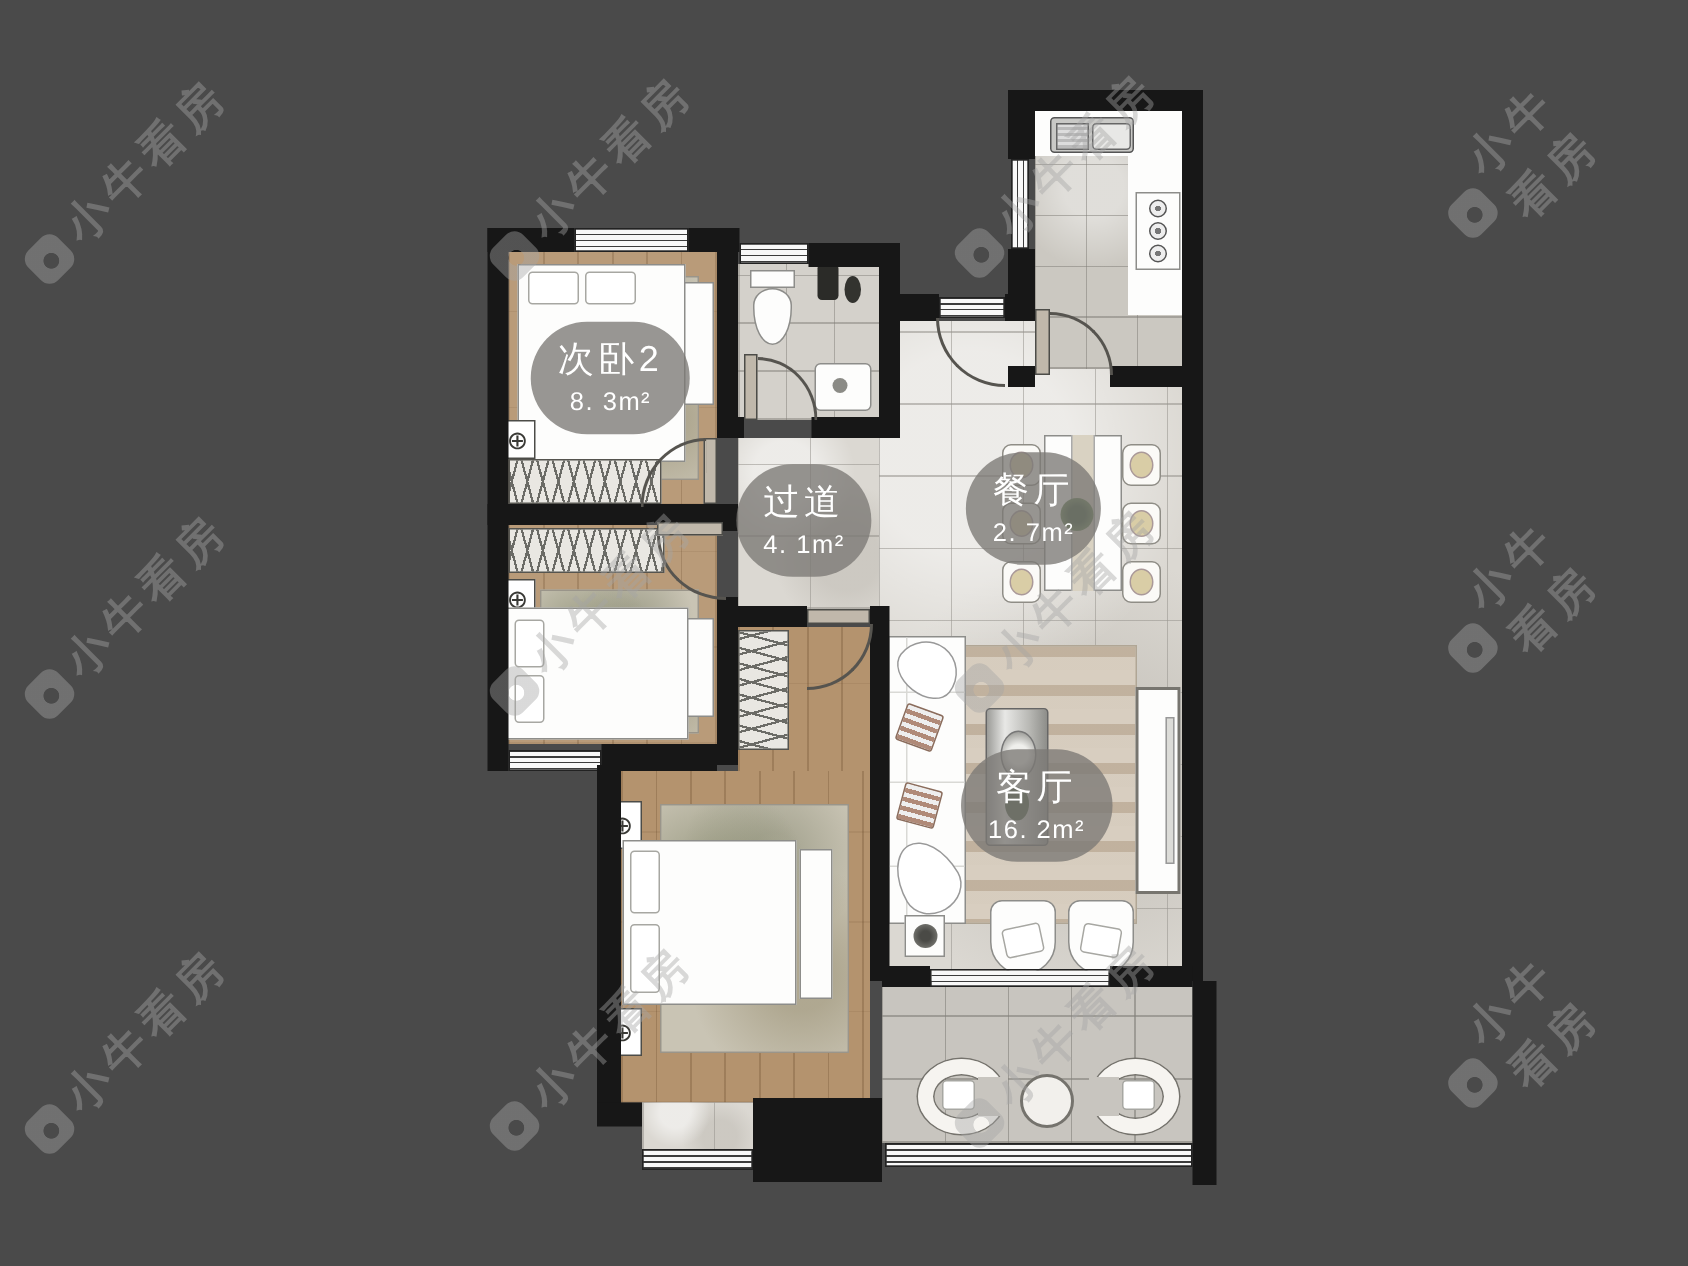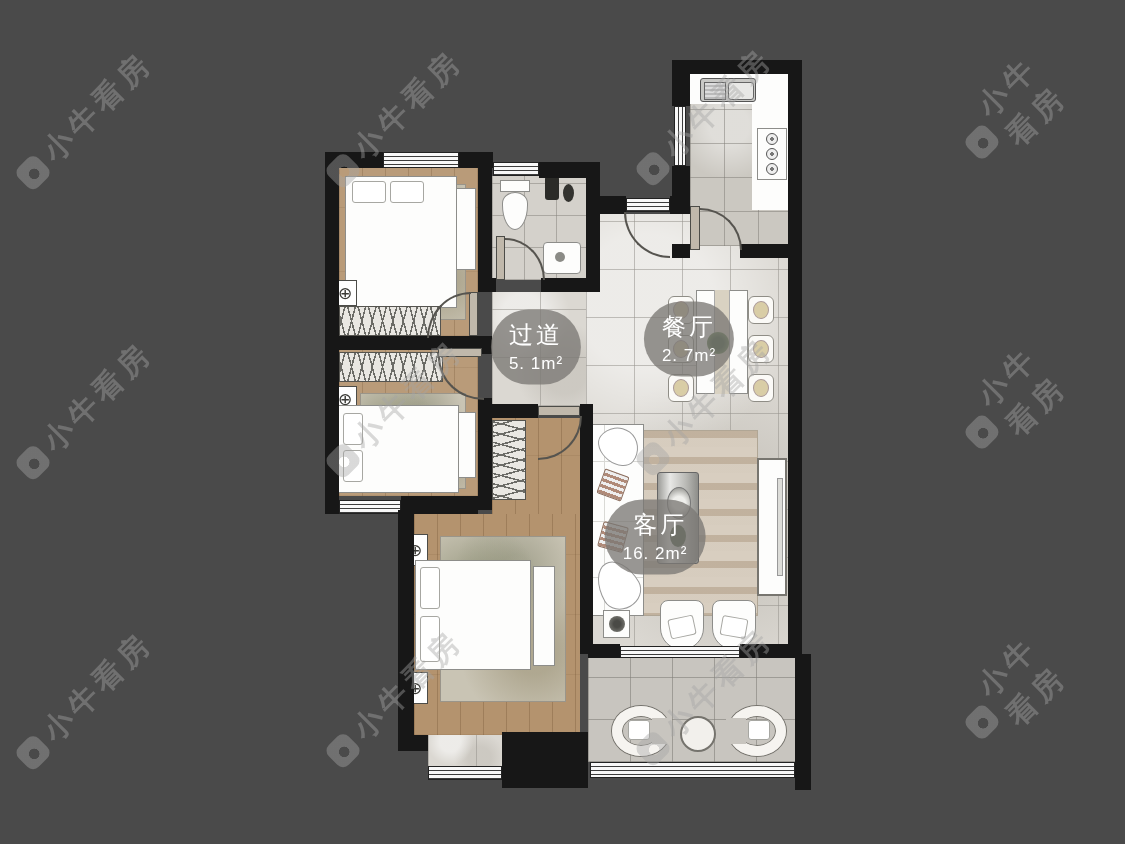--- a/index.html
+++ b/index.html
@@ -233,29 +233,33 @@
   <div class="arcNE" style="left:700px;top:208px;width:40px;height:40px;"></div>
   <div class="leafV" style="left:496px;top:236px;width:9px;height:44px;"></div>
   <div class="arcNE" style="left:505px;top:238px;width:38px;height:40px;"></div>
   <div class="leafV" style="left:469px;top:292px;width:9px;height:44px;"></div>
   <div class="arcNW" style="left:427px;top:292px;width:42px;height:44px;"></div>
   <div class="leafH" style="left:438px;top:348px;width:44px;height:9px;"></div>
   <div class="arcSW" style="left:438px;top:357px;width:44px;height:41px;"></div>
   <div class="leafH" style="left:538px;top:406px;width:42px;height:10px;"></div>
   <div class="arcSE" style="left:538px;top:416px;width:42px;height:42px;"></div>
 
+  <div class="rl" style="left:407px;top:252px;">
+    <div class="n">次卧2</div>
+    <div class="a">8. 3m²</div>
+  </div>
   <div class="rl" style="left:536px;top:347px;">
     <div class="n">过道</div>
-    <div class="a">5. 1m²</div>
+    <div class="a">4. 1m²</div>
   </div>
   <div class="rl" style="left:689px;top:339px;">
     <div class="n">餐厅</div>
     <div class="a">2. 7m²</div>
   </div>
-  <div class="rl" style="left:655px;top:537px;text-align:right;">
+  <div class="rl" style="left:691px;top:537px;">
     <div class="n">客厅</div>
     <div class="a">16. 2m²</div>
   </div>
 
   <div class="wm" style="left:85px;top:120px;">
       <span class="wm-icon"></span>
       <span>小牛看房</span>
     </div>
   <div class="wm" style="left:395px;top:118px;">
       <span class="wm-icon"></span>

